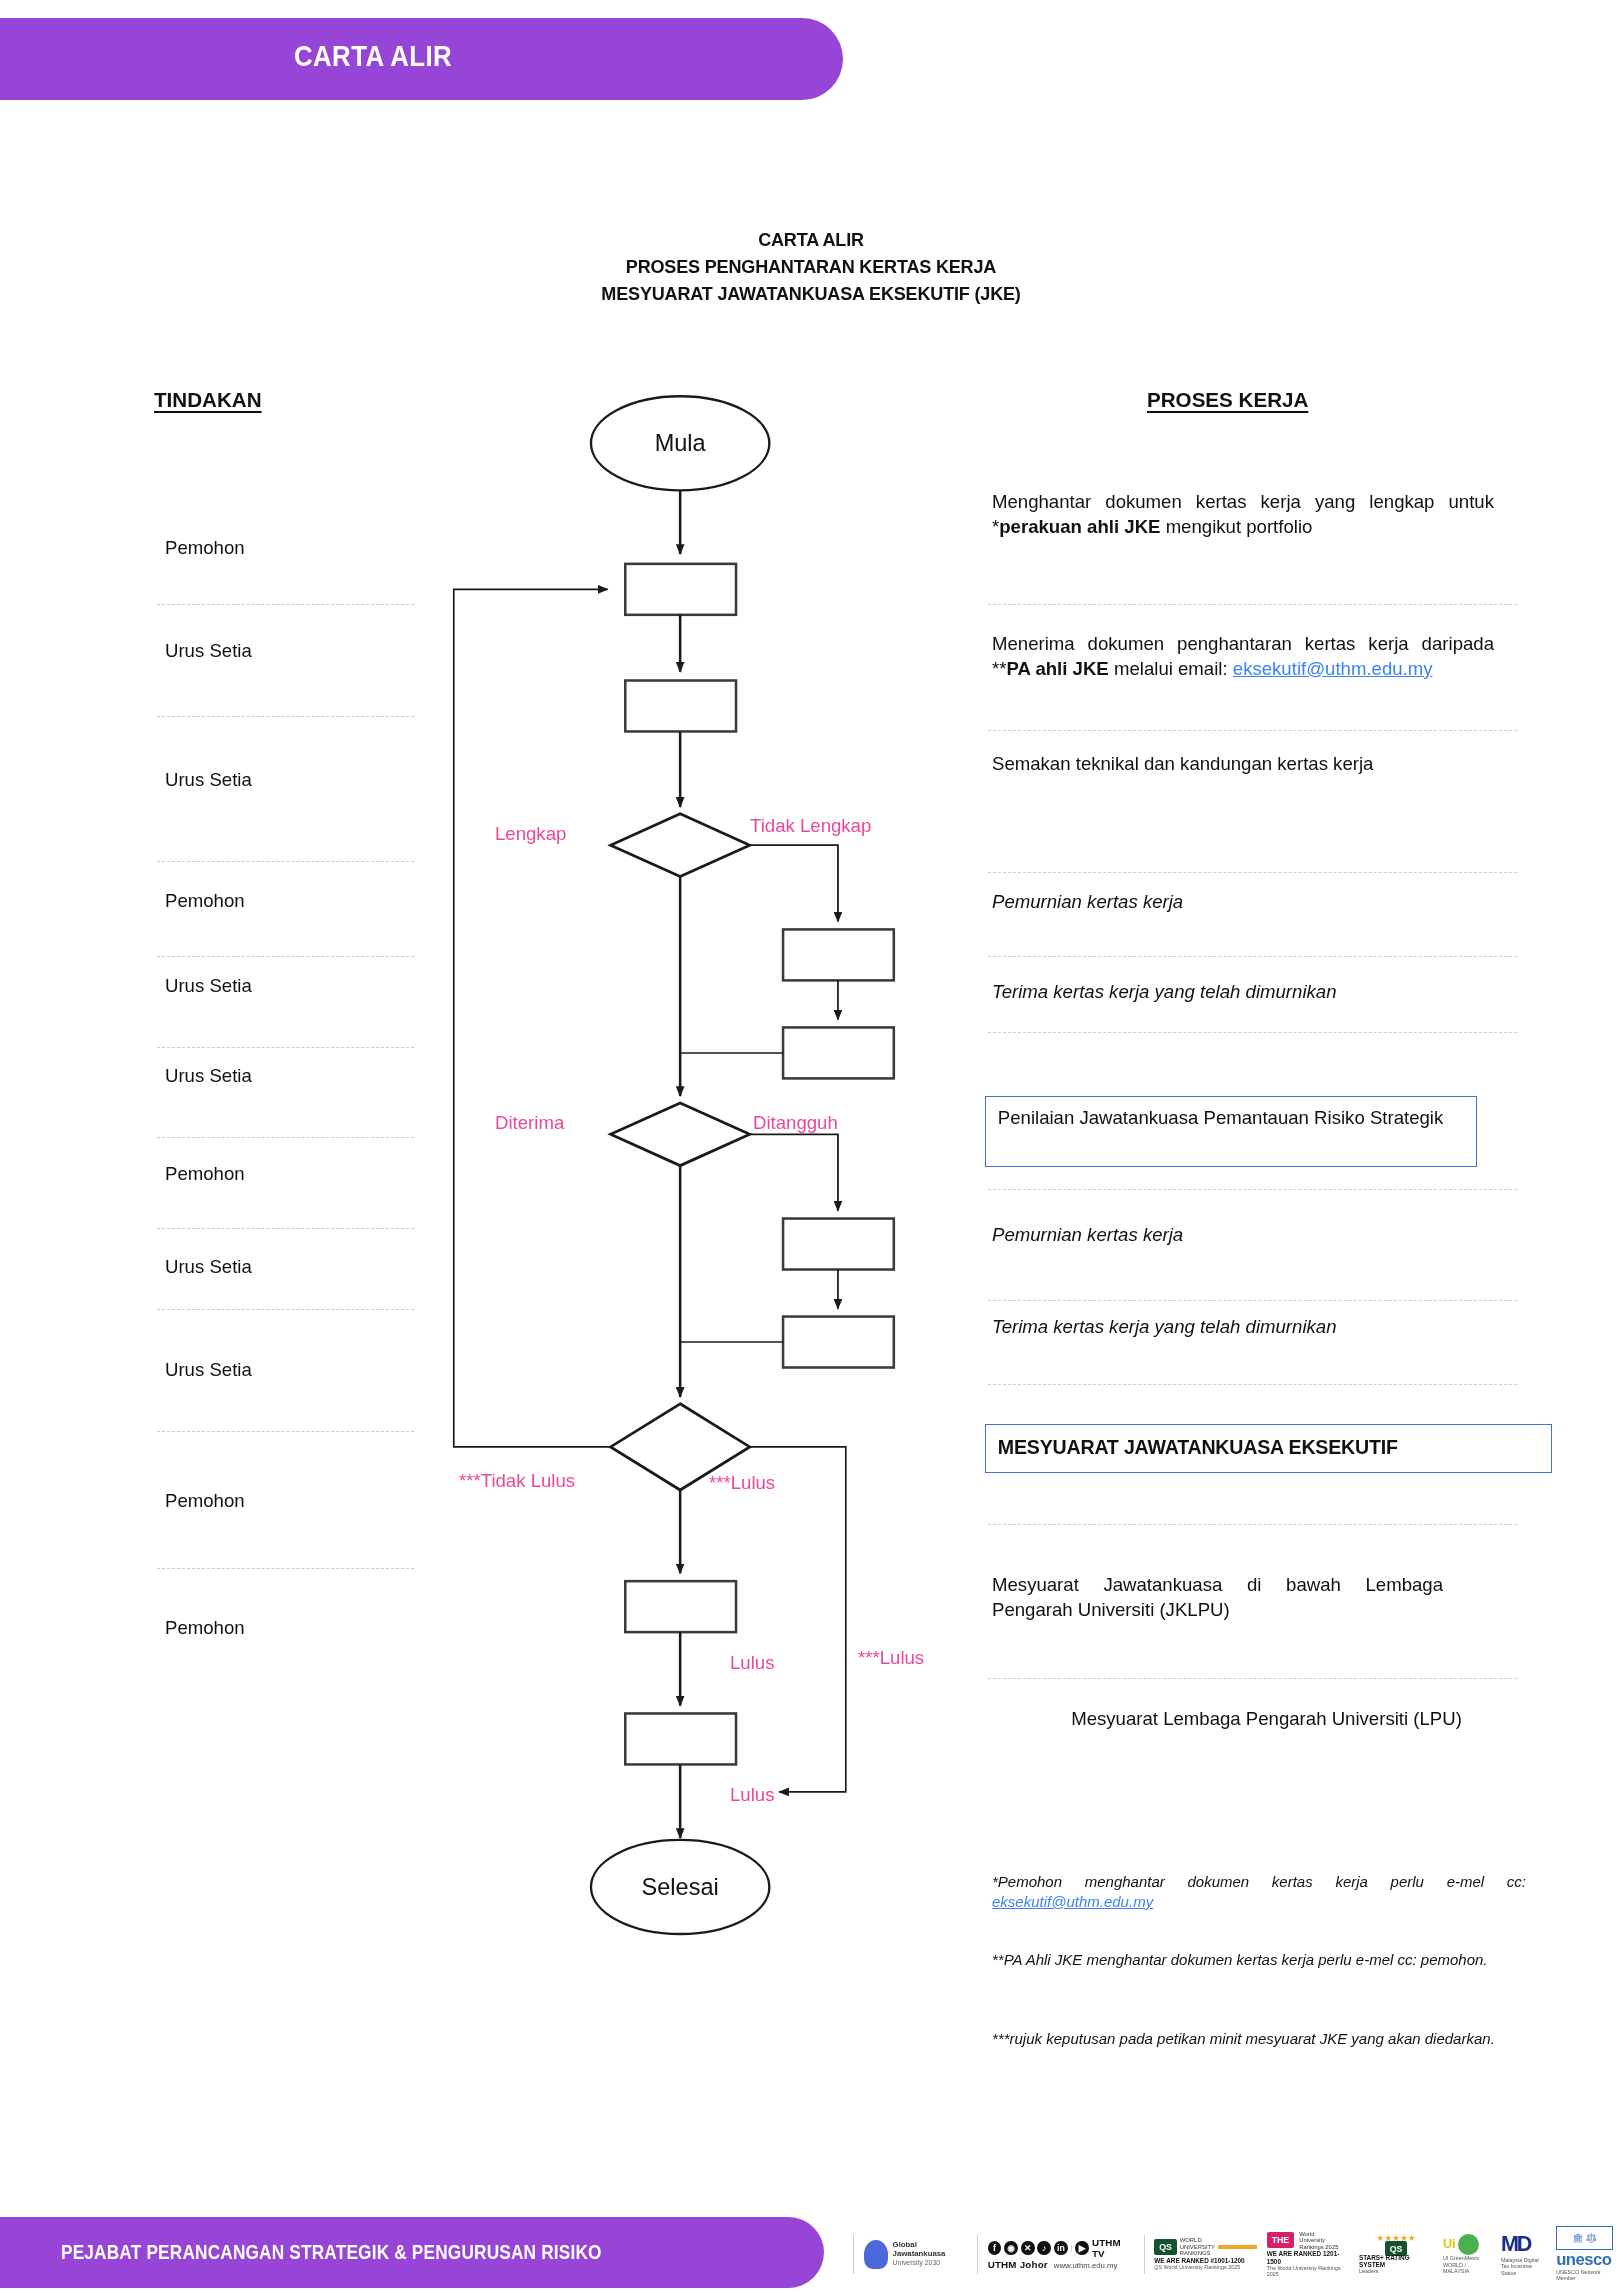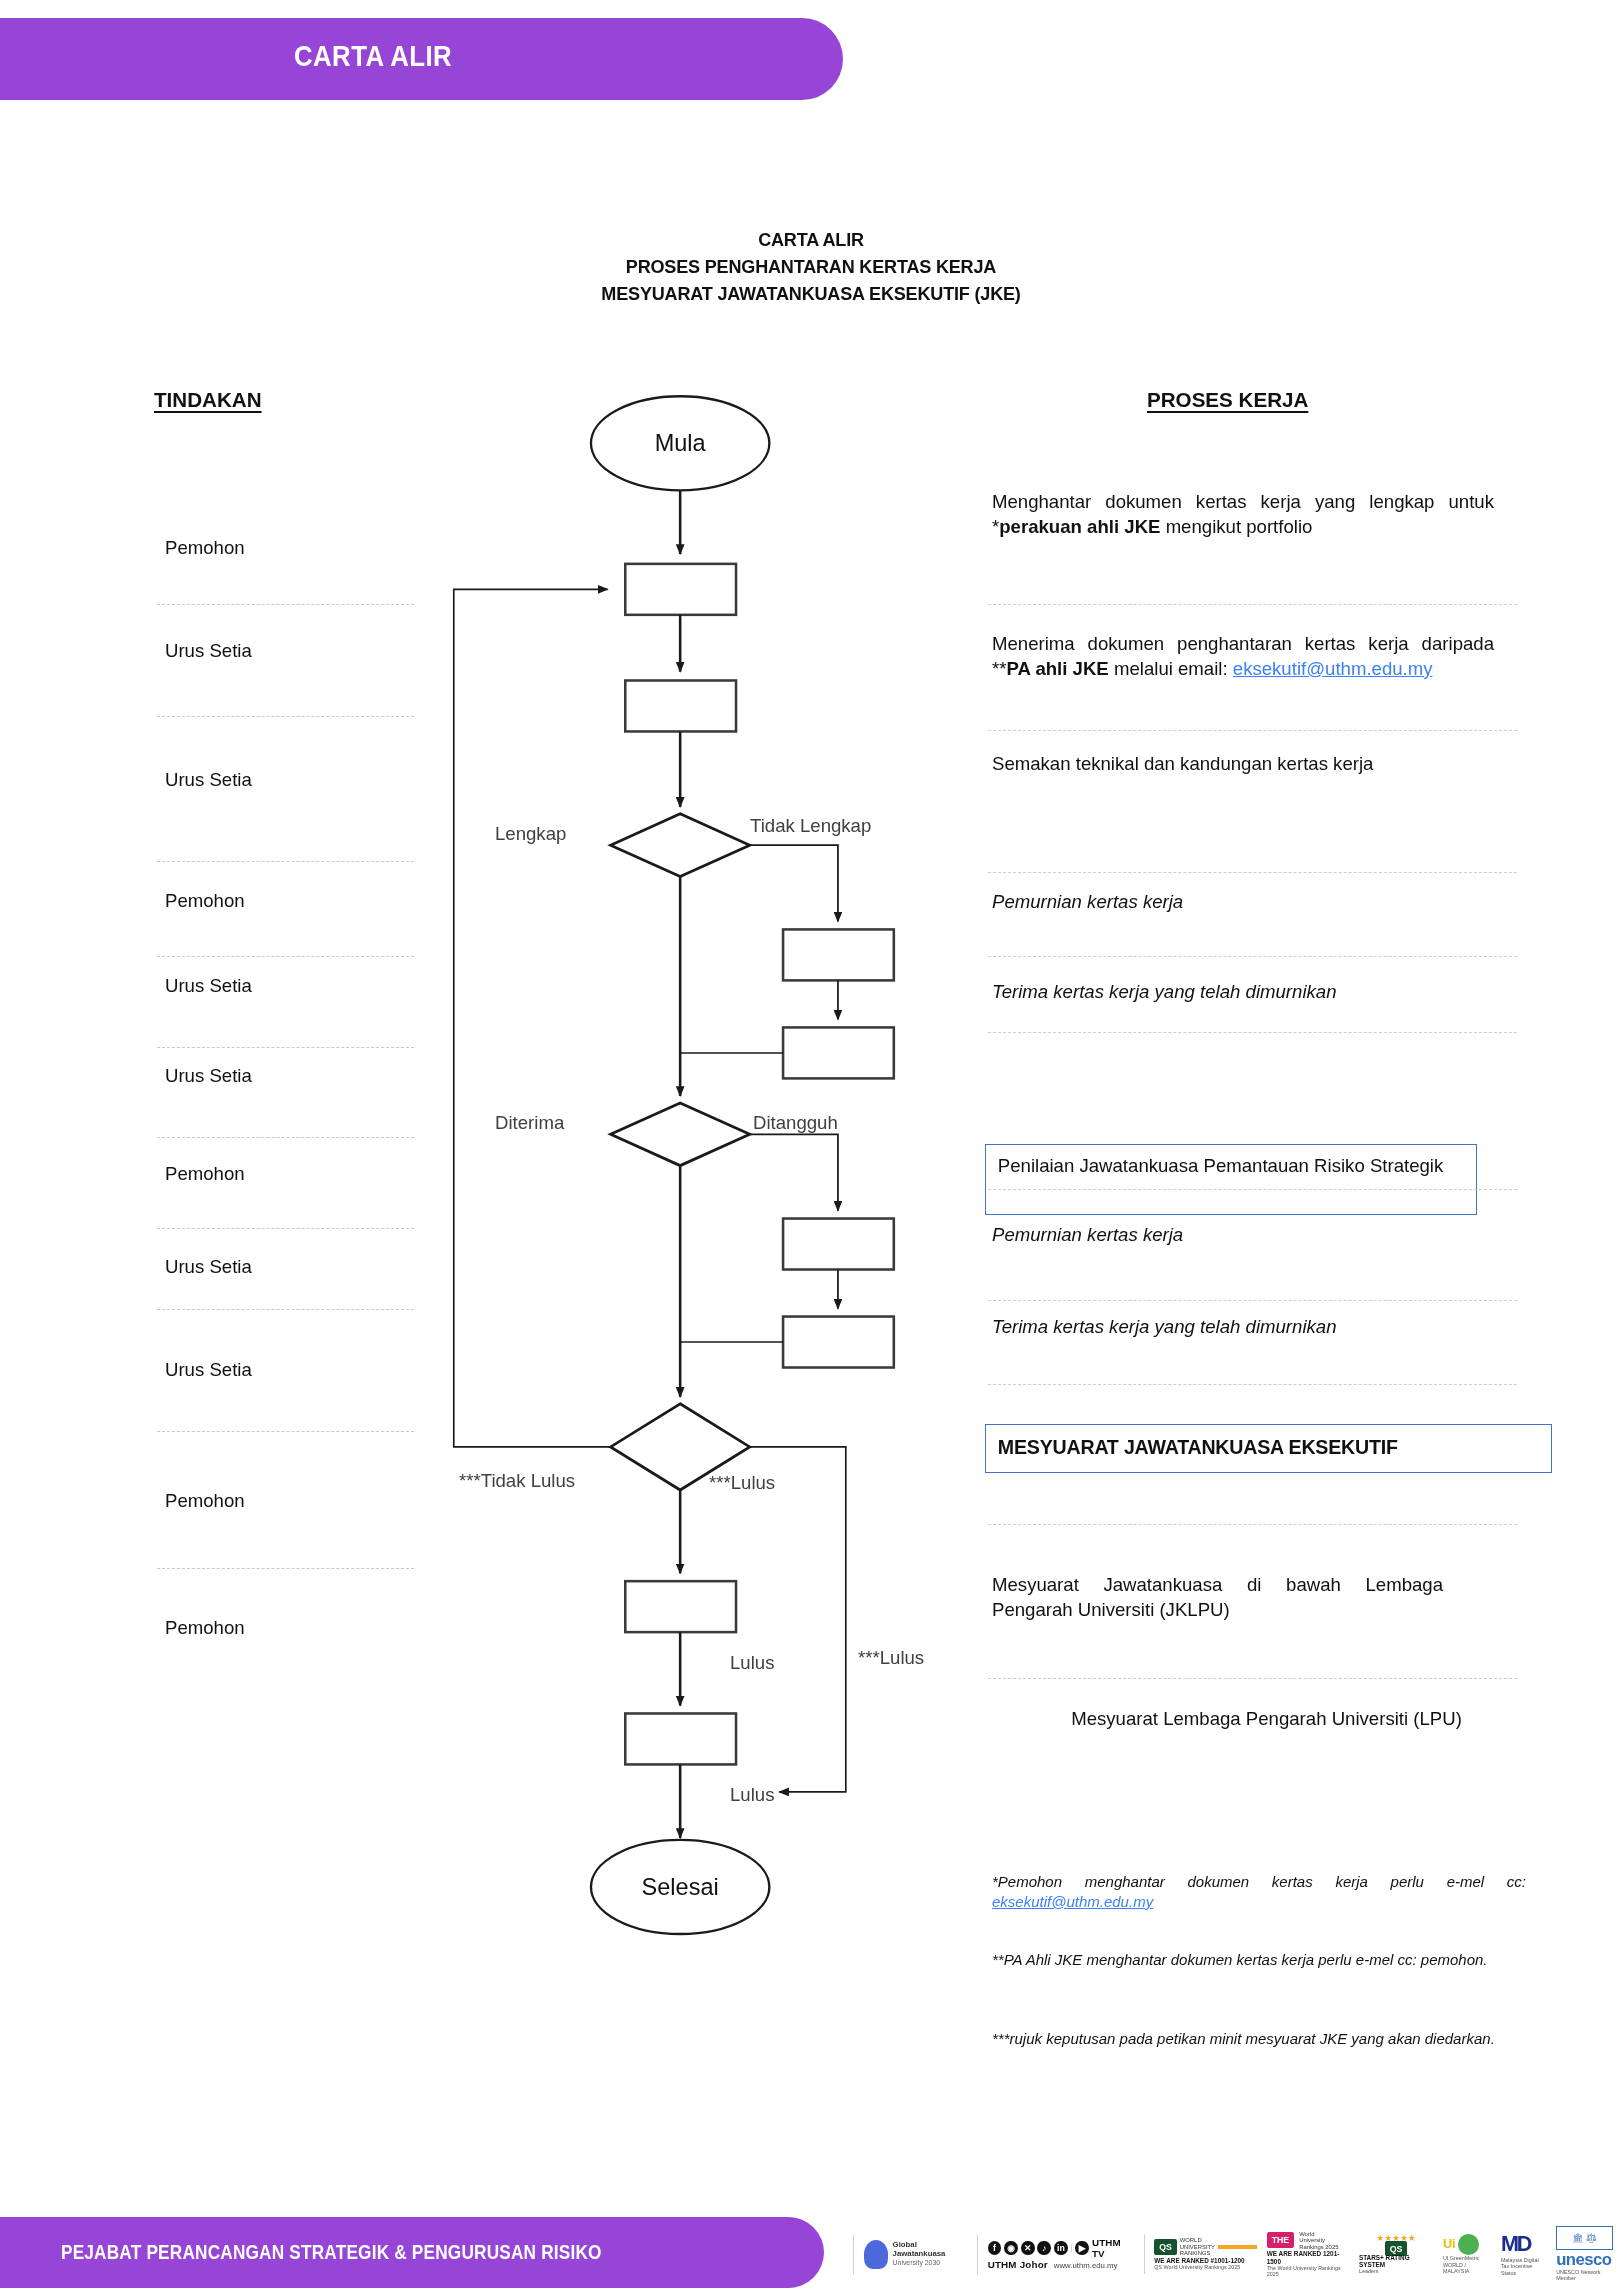--- a/index.html
+++ b/index.html
@@ -209,21 +209,21 @@
     position: absolute;
     left: 0; top: 0;
     width: 1622px; height: 2294px;
     pointer-events: none;
   }
 
   
   .edge-label {
     position: absolute;
     font-size: 18.6px;
-    color: #404040;
+    color: #ec4899;
     white-space: nowrap;
   }
 </style>
 </head>
 <body>
 
 <div class="header-bar"></div>
 <div class="header-title">CARTA ALIR</div>
 
 <div class="title-block">
@@ -265,21 +265,21 @@
 
 <div class="proc" style="top:752px">Semakan teknikal dan kandungan kertas kerja</div>
 <div class="rdash" style="top:872px"></div>
 
 <div class="proc italic" style="top:890px">Pemurnian kertas kerja</div>
 <div class="rdash" style="top:956px"></div>
 
 <div class="proc italic" style="top:980px">Terima kertas kerja yang telah dimurnikan</div>
 <div class="rdash" style="top:1032px"></div>
 
-<div class="blue-box" style="left:985px; top:1096px; width:492px; height:71px;margin-top:48px;">
+<div class="blue-box" style="left:985px; top:1096px; width:492px; height:71px;">
   <div class="inner">Penilaian Jawatankuasa Pemantauan Risiko Strategik</div>
 </div>
 <div class="rdash" style="top:1189px"></div>
 
 <div class="proc italic" style="top:1223px">Pemurnian kertas kerja</div>
 <div class="rdash" style="top:1300px"></div>
 
 <div class="proc italic" style="top:1315px">Terima kertas kerja yang telah dimurnikan</div>
 <div class="rdash" style="top:1384px"></div>
 

